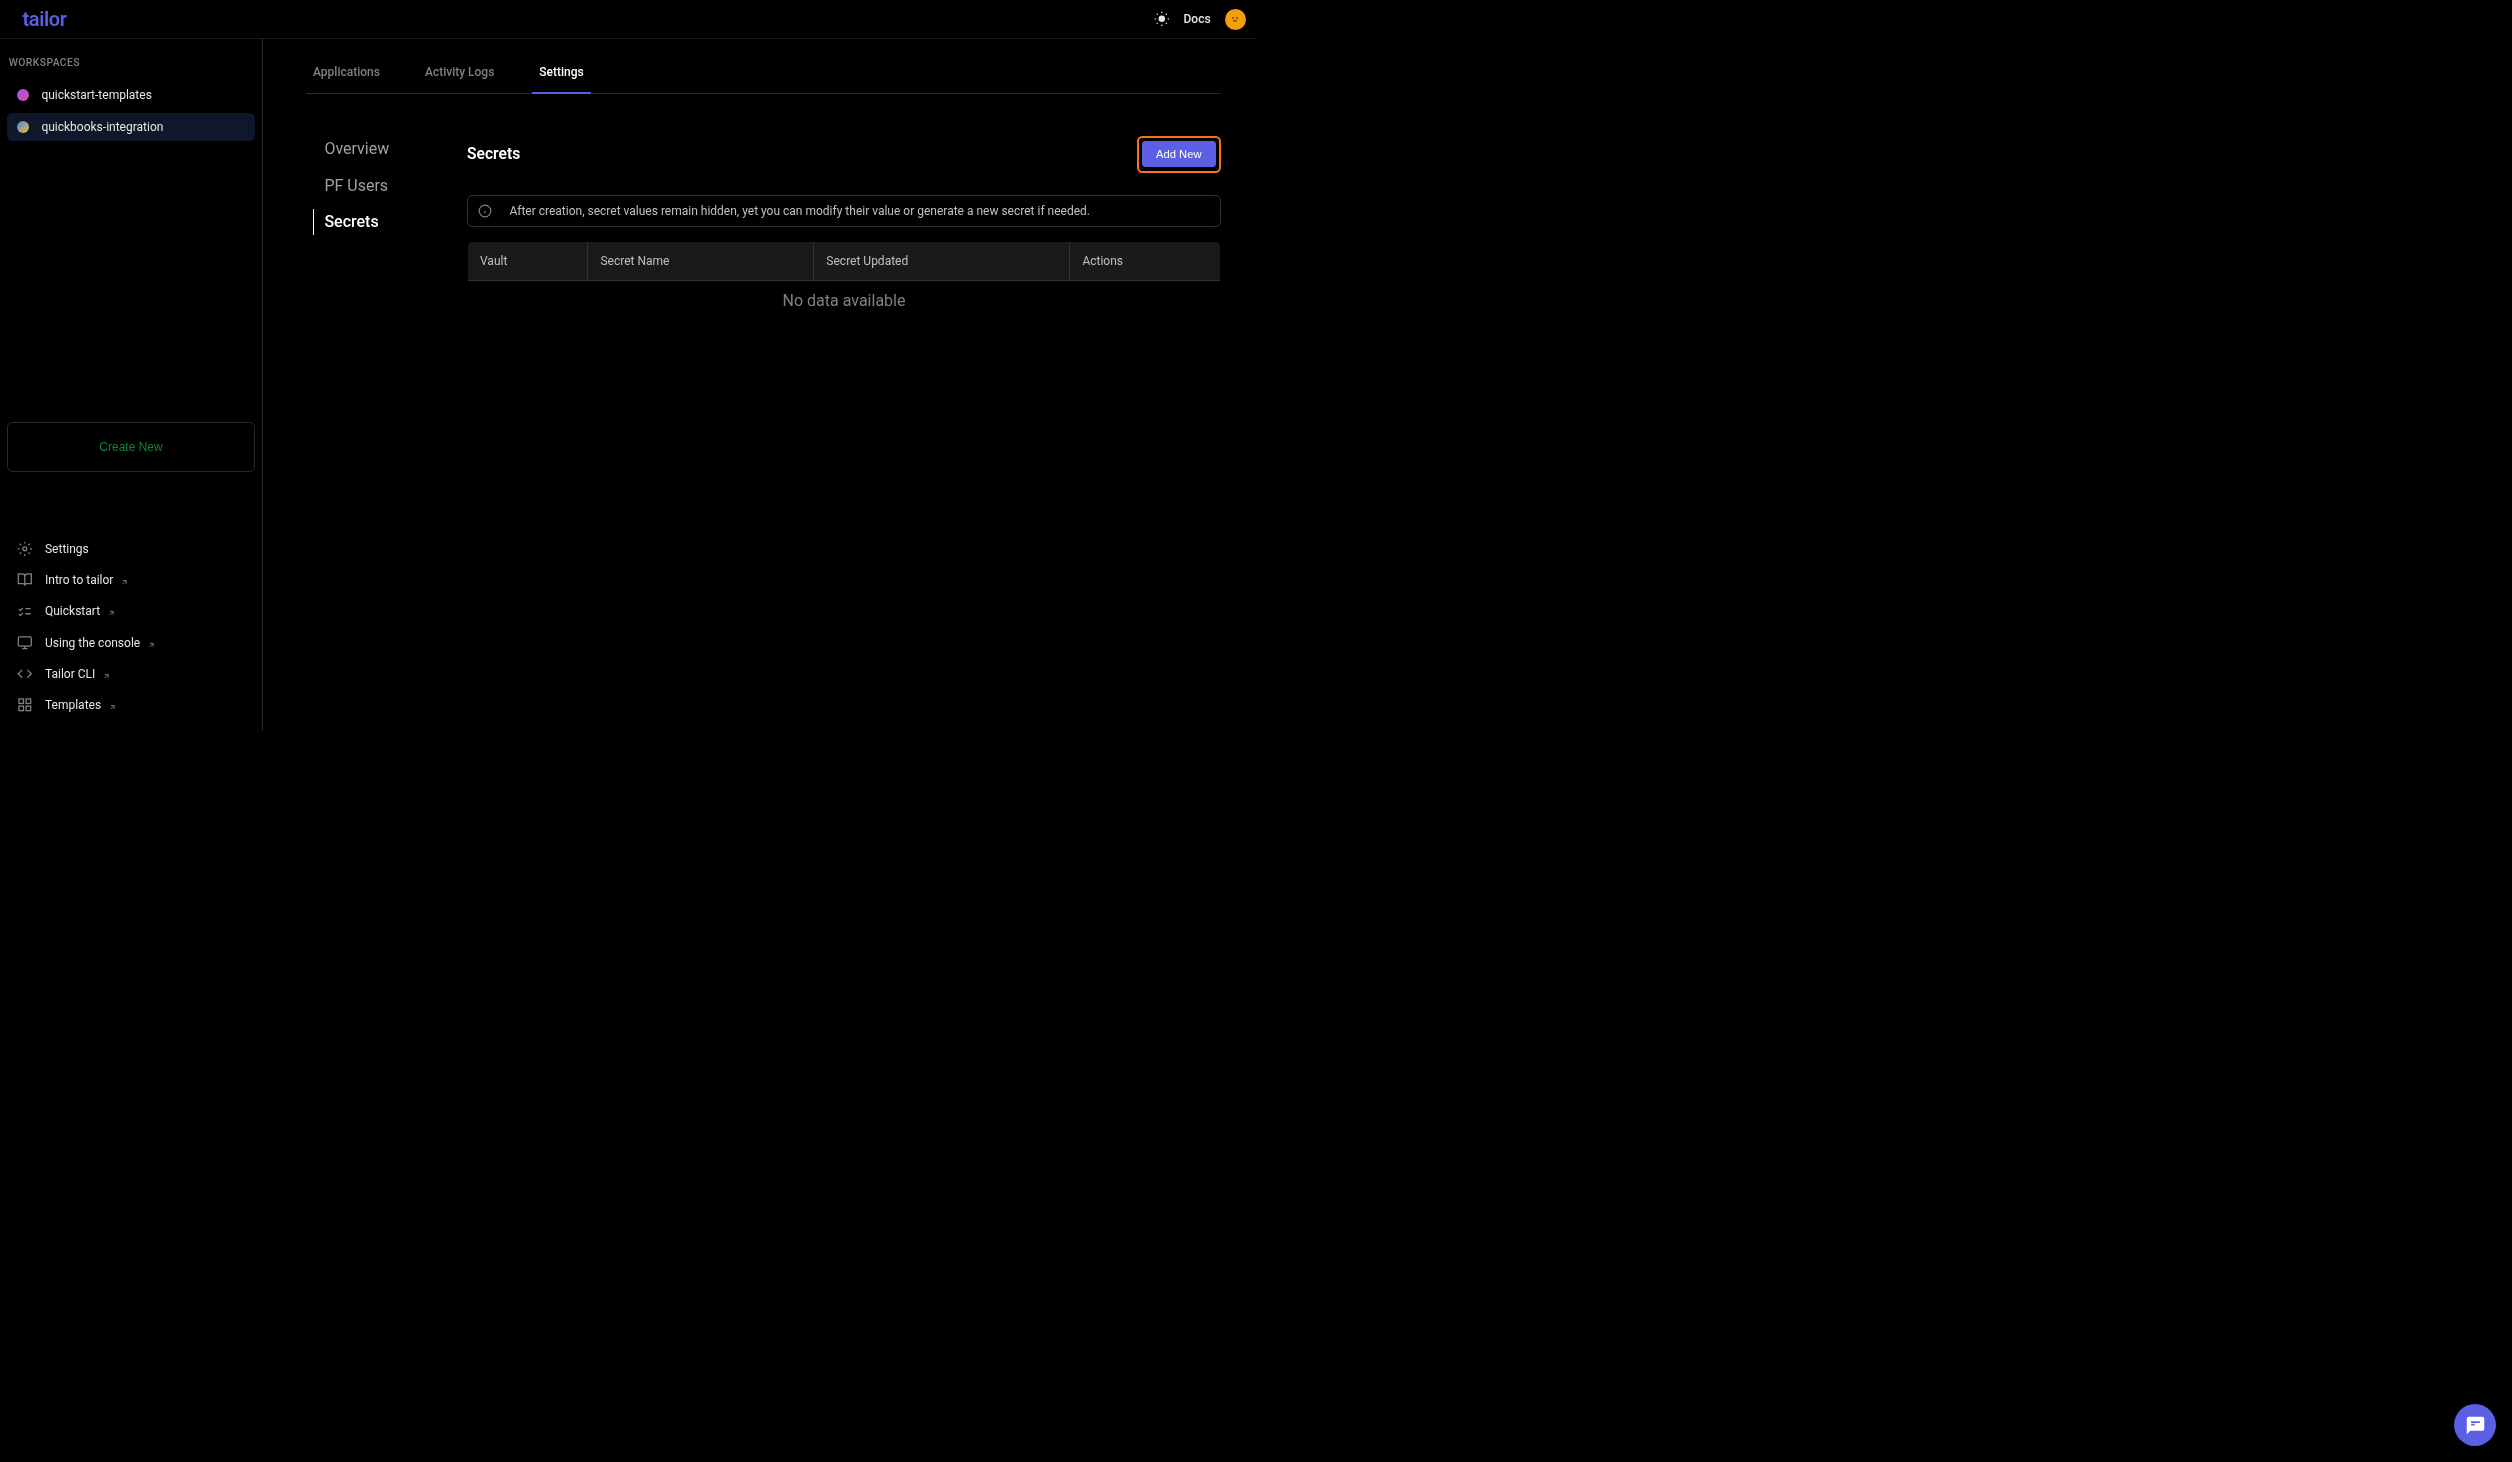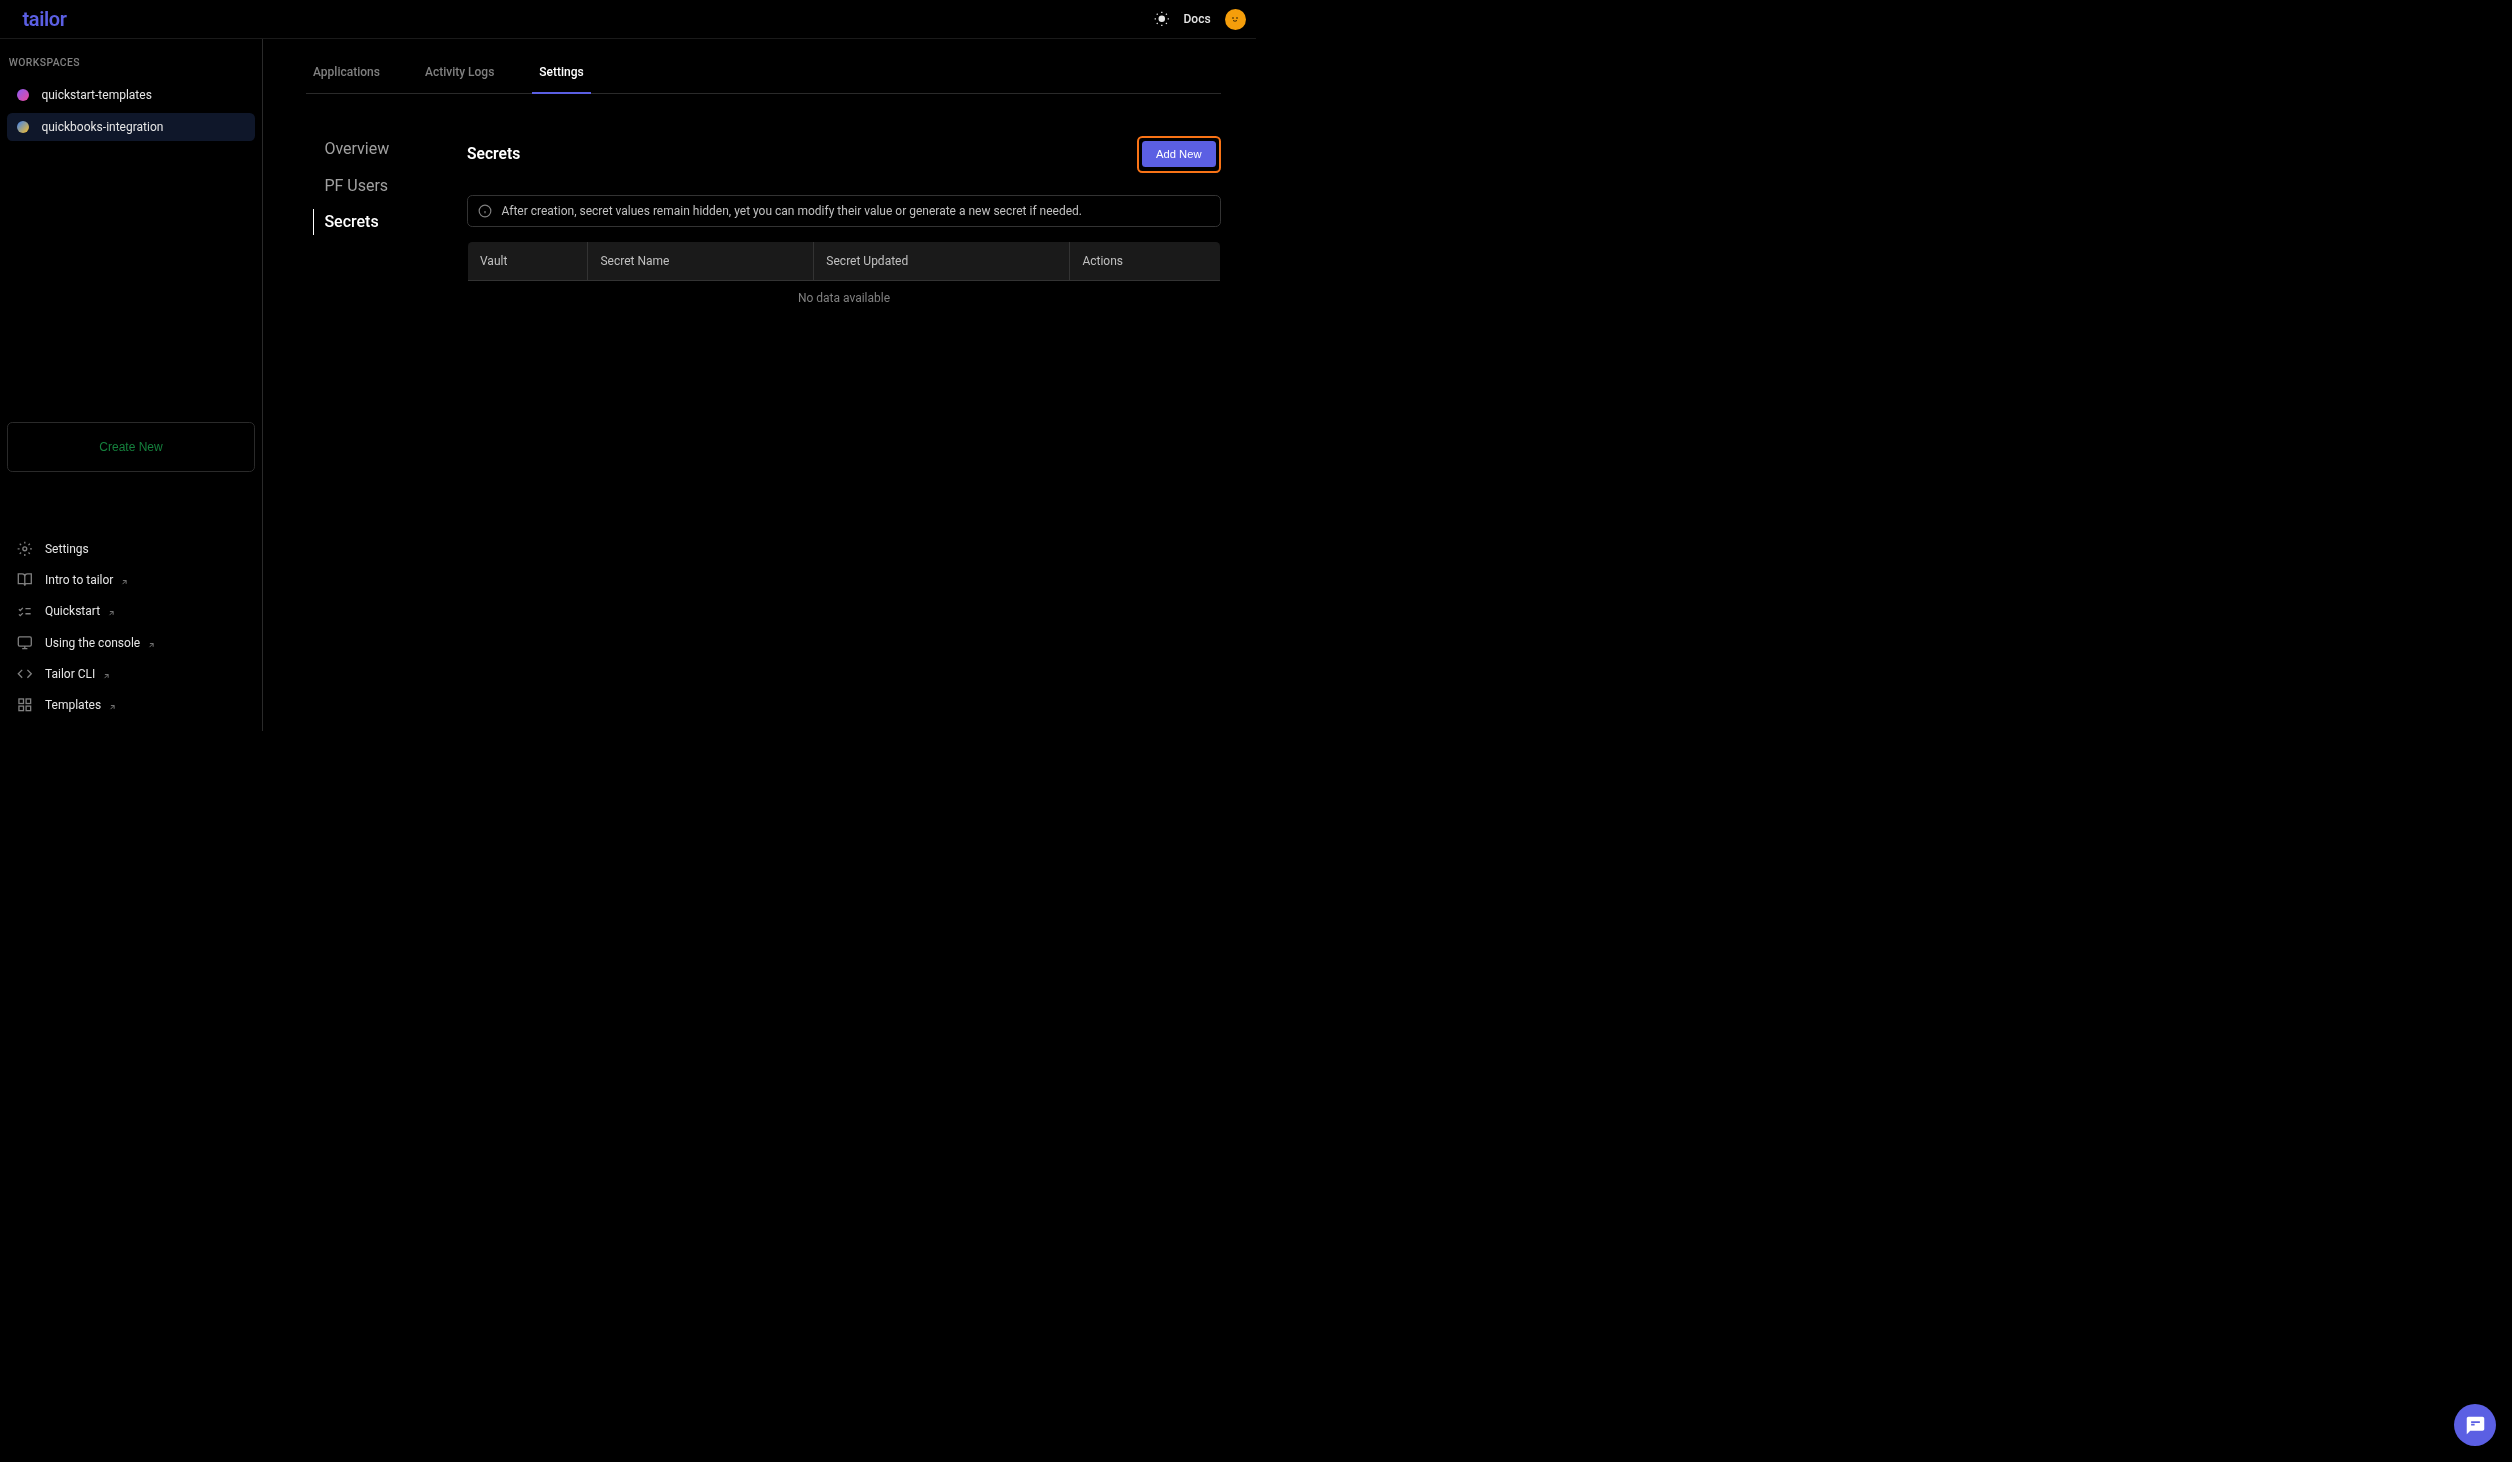--- a/index.html
+++ b/index.html
@@ -226,21 +226,21 @@
       padding: 7px 14px;
       border: none;
       border-radius: 3.5px;
       font-size: 11.2px;
       font-weight: 500;
       cursor: pointer;
     }
     .info-banner {
       display: flex;
       align-items: center;
-      gap: 9px;
+      gap: 17px;
       padding: 7.8px 10.4px;
       border: 0.9px solid #333333;
       border-radius: 5.2px;
       font-size: 12px;
       color: #c0c0c0;
       margin-bottom: 14px;
     }
     .info-icon {
       width: 14px;
       height: 14px;
@@ -263,21 +263,21 @@
       border-right: 0.9px solid #333333;
       border-bottom: 0.9px solid #333333;
     }
     .table th:last-child {
       border-right: none;
     }
     .table td {
       padding: 10.4px 12px;
       text-align: center;
       color: #808080;
-      font-size: 12px;
+      font-size: 16px;
       border-right: 0.9px solid #333333;
     }
     .table td:last-child {
       border-right: none;
     }
     .fab {
       position: fixed;
       bottom: 15.6px;
       right: 15.6px;
       width: 42px;

